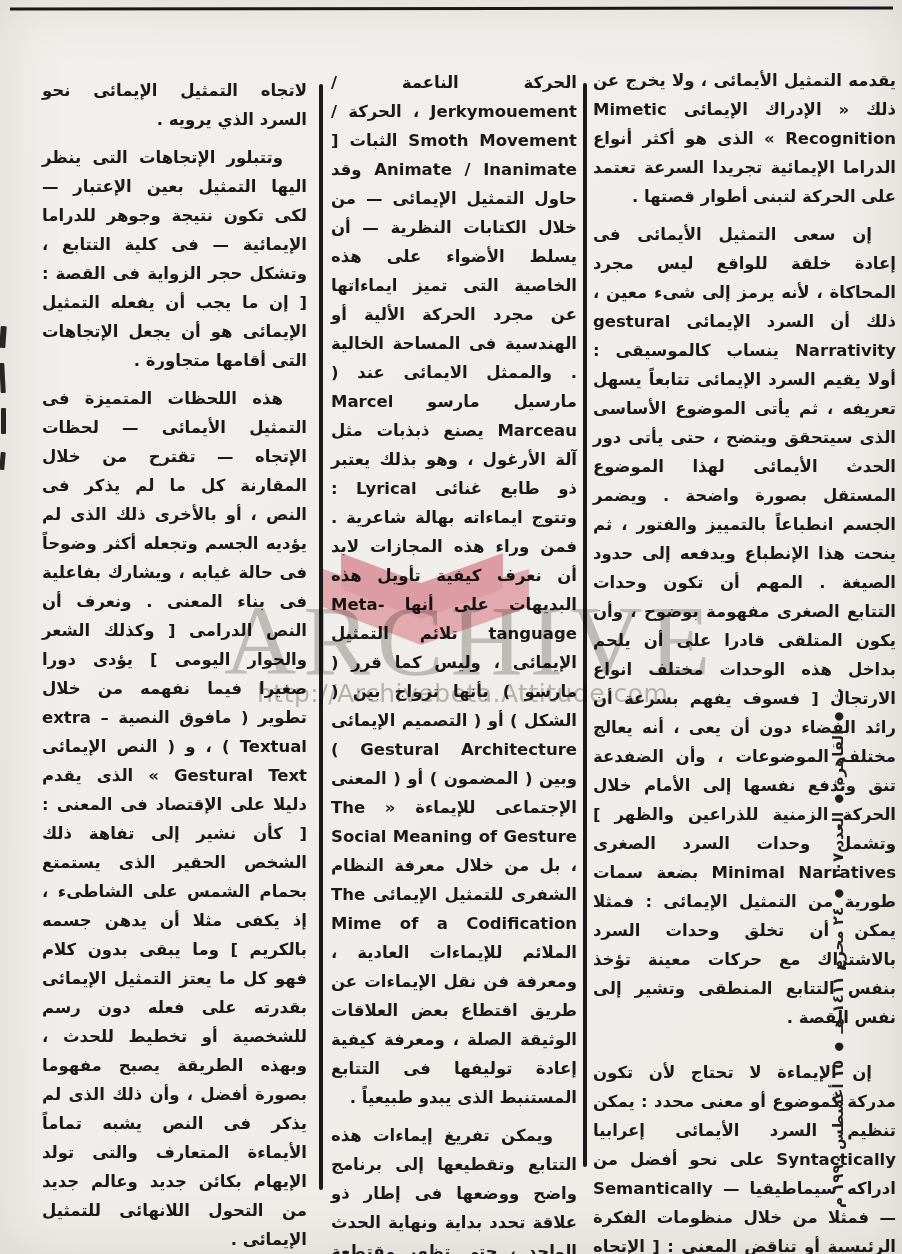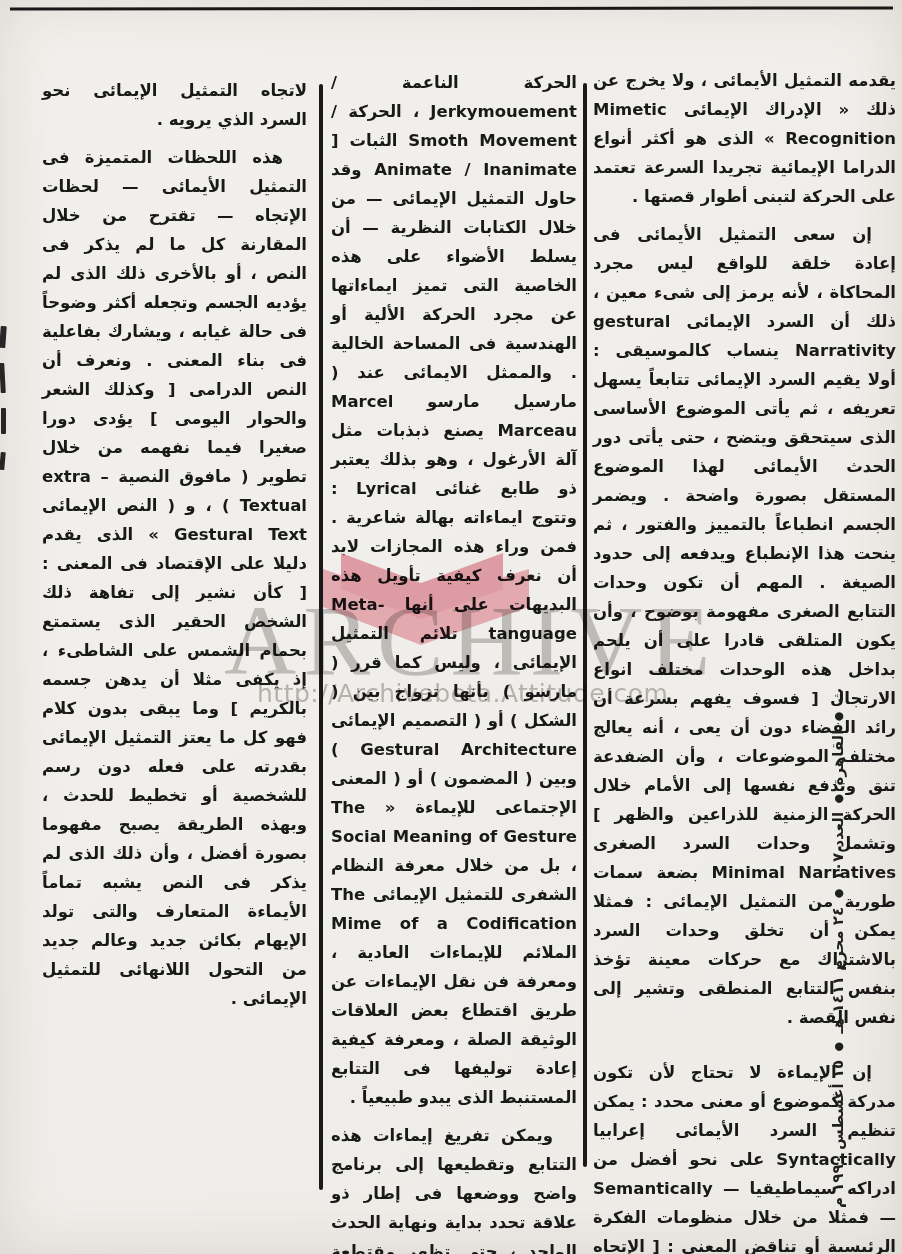--- a/index.html
+++ b/index.html
@@ -70,20 +70,21 @@
     <p class="indent gap-top">إن الإيماءة لا تحتاج لأن تكون مدركة كموضوع أو معنى محدد : يمكن تنظيم السرد الأيمائى إعرابيا Syntactically على نحو أفضل من ادراكه سيماطيقيا — Semantically — فمثلا من خلال منظومات الفكرة الرئيسية أو تناقض المعنى : [ الإتجاه / الحركة Move-ment / Attitude ، السرعة / البطء / Speed/Slowness ، الحركة العنيفة /</p>
   </div>
 
   <div class="col" id="col-middle">
     <p>الحركة الناعمة / Jerkymouement ، الحركة / Smoth Movement الثبات [ Animate / Inanimate وقد حاول التمثيل الإيمائى — من خلال الكتابات النظرية — أن يسلط الأضواء على هذه الخاصية التى تميز ايماءاتها عن مجرد الحركة الألية أو الهندسية فى المساحة الخالية . والممثل الايمائى عند ( مارسيل مارسو Marcel Marceau يصنع ذبذبات مثل آلة الأرغول ، وهو بذلك يعتبر ذو طابع غنائى Lyrical : وتتوج ايماءاته بهالة شاعرية . فمن وراء هذه المجازات لابد أن نعرف كيفية تأويل هذه البديهات على أنها Meta-tanguage تلائم التمثيل الإيمائى ، وليس كما قرر ( مارسو ) بأنها تزواج بين ( الشكل ) أو ( التصميم الإيمائى Gestural Architecture ) وبين ( المضمون ) أو ( المعنى الإجتماعى للإيماءة « The Social Meaning of Gesture ، بل من خلال معرفة النظام الشفرى للتمثيل الإيمائى The Mime of a Codification الملائم للإيماءات العادية ، ومعرفة فن نقل الإيماءات عن طريق اقتطاع بعض العلاقات الوثيقة الصلة ، ومعرفة كيفية إعادة توليفها فى التتابع المستنبط الذى يبدو طبيعياً .</p>
     <p class="indent">ويمكن تفريغ إيماءات هذه التتابع وتقطيعها إلى برنامج واضح ووضعها فى إطار ذو علاقة تحدد بداية ونهاية الحدث الواحد ، حتى تظهر مقتطعة داخل علامات المقطع وتنبثق من النص الذى يحيط بها . كما أن عملية وضع الإيماءات داخل إطار معين يقيم إستمرار ( زمانى مكانى Spatio – Temporal ، كما أنها تعزل عدة مراحل من الإيماءات اليومية والحركة الواقعية . ولذلك يتولد لدينا انطباعا ما عندما نشاهد التمثيل الأيمائى فى الحركات الإيمائية المنفضلة . كما يتشكل الفراغ الإيمائى Gestural Space فى كل مرحلة ويتجزأ طبقاً</p>
   </div>
 
   <div class="col" id="col-left">
     <p>لاتجاه التمثيل الإيمائى نحو السرد الذي يرويه .</p>
+    <p class="indent">وتتبلور الإتجاهات التى ينظر اليها التمثيل بعين الإعتبار — لكى تكون نتيجة وجوهر للدراما الإيمائية — فى كلية التتابع ، وتشكل حجر الزواية فى القصة : [ إن ما يجب أن يفعله التمثيل الإيمائى هو أن يجعل الإتجاهات التى أقامها متجاورة .</p>
     <p class="indent">هذه اللحظات المتميزة فى التمثيل الأيمائى — لحظات الإتجاه — تقترح من خلال المقارنة كل ما لم يذكر فى النص ، أو بالأخرى ذلك الذى لم يؤديه الجسم وتجعله أكثر وضوحاً فى حالة غيابه ، ويشارك بفاعلية فى بناء المعنى . ونعرف أن النص الدرامى [ وكذلك الشعر والحوار اليومى ] يؤدى دورا صغيرا فيما نفهمه من خلال تطوير ( مافوق النصية extra – Textual ) ، و ( النص الإيمائى Gestural Text » الذى يقدم دليلا على الإقتصاد فى المعنى : [ كأن نشير إلى تفاهة ذلك الشخص الحقير الذى يستمتع بحمام الشمس على الشاطىء ، إذ يكفى مثلا أن يدهن جسمه بالكريم ] وما يبقى بدون كلام فهو كل ما يعتز التمثيل الإيمائى بقدرته على فعله دون رسم للشخصية أو تخطيط للحدث ، وبهذه الطريقة يصبح مفهوما بصورة أفضل ، وأن ذلك الذى لم يذكر فى النص يشبه تماماً الأيماءة المتعارف والتى تولد الإيهام بكائن جديد وعالم جديد من التحول اللانهائى للتمثيل الإيمائى .</p>
 
   </div>
 
   <svg class="wm" id="wm-logo" viewBox="0 0 206 106" xmlns="http://www.w3.org/2000/svg">
     <polygon points="0,20 98,54 206,20 206,58 98,96 0,58" fill="#e5798a"></polygon>
     <polygon points="18,4 98,34 180,4 180,40 98,70 18,40" fill="#da5f72"></polygon>
   </svg>
   <div class="wm" id="wm-title">ARCHIVE</div>
   <div class="wm" id="wm-url">http://Archivebeta.Attitude.com</div>

